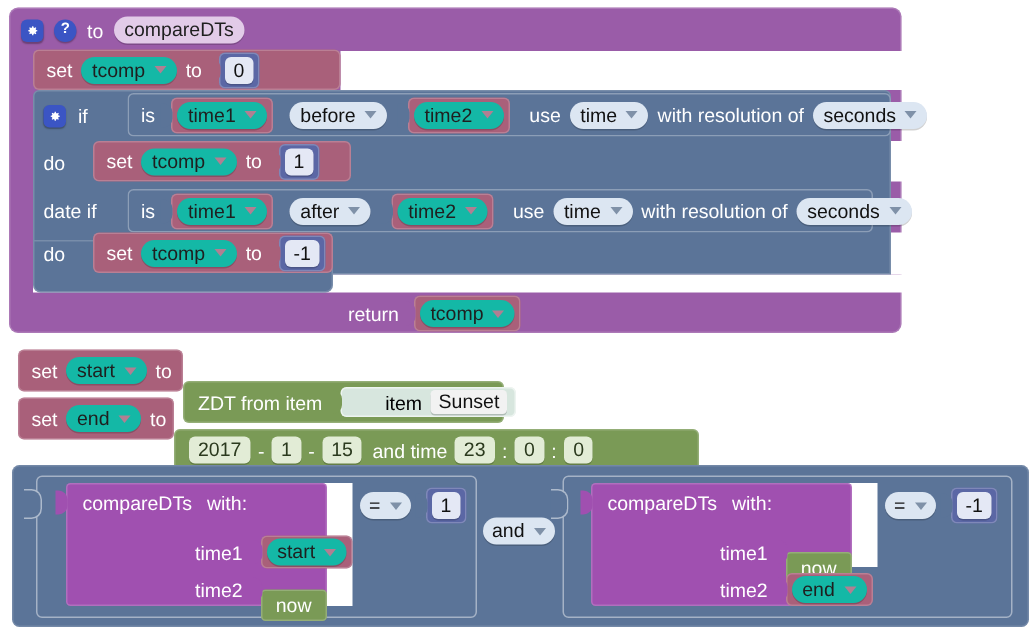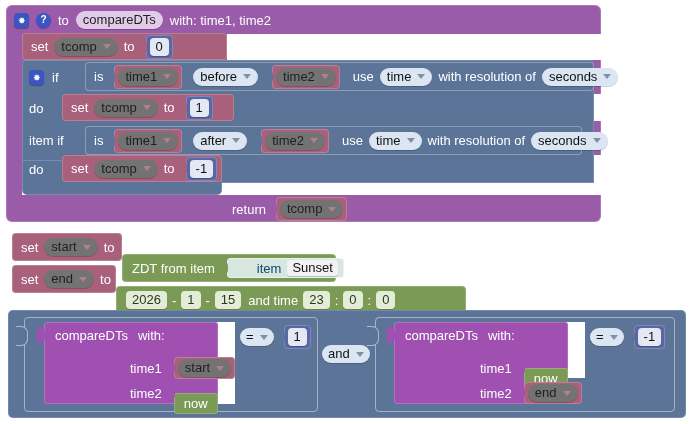--- a/index.html
+++ b/index.html
@@ -65,21 +65,21 @@
 
   
   .fld{
     display:inline-flex;align-items:center;gap:4px;
     border-radius:9px;padding:1px 7px;
     font-size:13px;line-height:16px;
     color:#1a1a1a;
     box-shadow:0 1px 0 rgba(0,0,0,.18);
     white-space:nowrap;
   }
-  .fld-var{background:#737373;color:#1f1f1f;}         
+  .fld-var{background:#14b8a6;color:#1f1f1f;}         
   .fld-var-on-proc{background:#e2cbe8;color:#1f1f1f;}
   .fld-lt{background:#dce6f2;color:#111;}             
   .fld-num{background:#e4e8f5;color:#111;border-radius:4px;padding:1px 6px;}
   .fld-grn{background:#e2ecd6;color:#2b3a1e;border-radius:4px;padding:1px 6px;}
   .fld-white{background:#f2f2f2;color:#111;border-radius:3px;padding:0 5px;}
   .fld-op{background:#dce6f2;color:#111;border-radius:9px;padding:1px 6px;}
 
   .caret{
     width:0;height:0;border-left:4px solid transparent;border-right:4px solid transparent;
     border-top:5px solid #8a8a99;display:inline-block;margin-left:2px;flex:none;
@@ -137,21 +137,20 @@
 <div class="blk row" style="left:14px;top:8px;height:24px;gap:7px;">
   <span class="icon">
     <svg class="gearglyph" viewBox="0 0 24 24" fill="#fff">
         <path d="M12 8a4 4 0 100 8 4 4 0 000-8zm0 6a2 2 0 110-4 2 2 0 010 4z"></path>
         <path d="M21 13v-2l-2.3-.4a7 7 0 00-.7-1.7l1.3-1.9-1.4-1.4-1.9 1.3a7 7 0 00-1.7-.7L13.9 4h-2l-.4 2.2a7 7 0 00-1.7.7L7.9 5.6 6.5 7l1.3 1.9a7 7 0 00-.7 1.7L4.8 11v2l2.3.4c.2.6.4 1.2.7 1.7l-1.3 1.9 1.4 1.4 1.9-1.3c.5.3 1.1.5 1.7.7l.4 2.2h2l.4-2.2c.6-.2 1.2-.4 1.7-.7l1.9 1.3 1.4-1.4-1.3-1.9c.3-.5.5-1.1.7-1.7L21 13z"></path>
       </svg>
   </span>
   <span class="icon round">?</span>
   <span class="lbl">to</span>
   <span class="fld fld-var-on-proc">compareDTs</span>
-  <span class="lbl">with: time1, time2</span>
 </div>
 
 <div class="gap" style="left:227px;top:34px;width:375px;height:26px;"></div>
 <div class="gap" style="left:234px;top:94px;width:368px;height:27px;"></div>
 <div class="gap" style="left:222px;top:155px;width:380px;height:28px;"></div>
 <div class="gap" style="left:22px;top:183px;width:580px;height:12px;"></div>
 
 <div class="blk setblk row" style="left:22px;top:33px;width:205px;height:27px;padding-left:9px;gap:6px;">
   <span class="lbl">set</span>
   <span class="fld fld-var">
@@ -225,21 +224,21 @@
   </span>
   <span class="lbl">to</span>
   <span class="val" style="margin-left:5px;">
     <span class="plug" style="background:#a9607a;"></span>
     <span class="num" style="padding:3px 4px;">
       <span class="fld fld-num">1</span>
     </span>
   </span>
 </div>
 
-<div class="blk lbl" style="left:29px;top:133px;">item if</div>
+<div class="blk lbl" style="left:29px;top:133px;">date if</div>
 
 <div class="blk ctrl row" style="left:85px;top:126px;width:497px;height:29px;padding-left:9px;gap:6px;box-shadow:inset 0 0 0 1px rgba(255,255,255,.30);">
   <span class="lbl">is</span>
   <span class="val" style="margin-left:5px;">
     <span class="plug" style="background:#5b7498;"></span>
     <span class="setblk" style="padding:3px 4px;">
       <span class="fld fld-var">
         <span>time1</span>
           <i class="caret caret-d"></i>
       </span>
@@ -305,36 +304,36 @@
     <span>start</span>
       <i class="caret caret-d"></i>
   </span>
   <span class="lbl">to</span>
 </div>
 <div class="blk grn row" style="left:122px;top:233px;width:214px;height:28px;padding-left:10px;gap:6px;">
   <span class="lbl">ZDT from item</span>
   <span class="val" style="margin-left:6px;">
     <span class="plug" style="background:#7a9a56;"></span>
     <span class="mint row" style="padding:2px 6px;gap:6px;">
-      <span style="color:#0c4a6e;padding-left:24px;">item</span>
+      <span style="color:#000000;padding-left:24px;">item</span>
       <span class="fld fld-white">Sunset</span>
     </span>
   </span>
 </div>
 
 <div class="blk setblk row" style="left:12px;top:265px;width:104px;height:28px;padding-left:9px;gap:6px;">
   <span class="lbl">set</span>
   <span class="fld fld-var">
     <span>end</span>
       <i class="caret caret-d"></i>
   </span>
   <span class="lbl">to</span>
 </div>
 <div class="blk grn row" style="left:116px;top:265px;width:350px;height:28px;padding-left:10px;gap:5px;">
-  <span class="fld fld-grn">2026</span>
+  <span class="fld fld-grn">2017</span>
   <span class="lbl">-</span>
   <span class="fld fld-grn">1</span>
   <span class="lbl">-</span>
   <span class="fld fld-grn">15</span>
   <span class="lbl" style="margin-left:2px;">and time</span>
   <span class="fld fld-grn">23</span>
   <span class="lbl">:</span>
   <span class="fld fld-grn">0</span>
   <span class="lbl">:</span>
   <span class="fld fld-grn">0</span>

